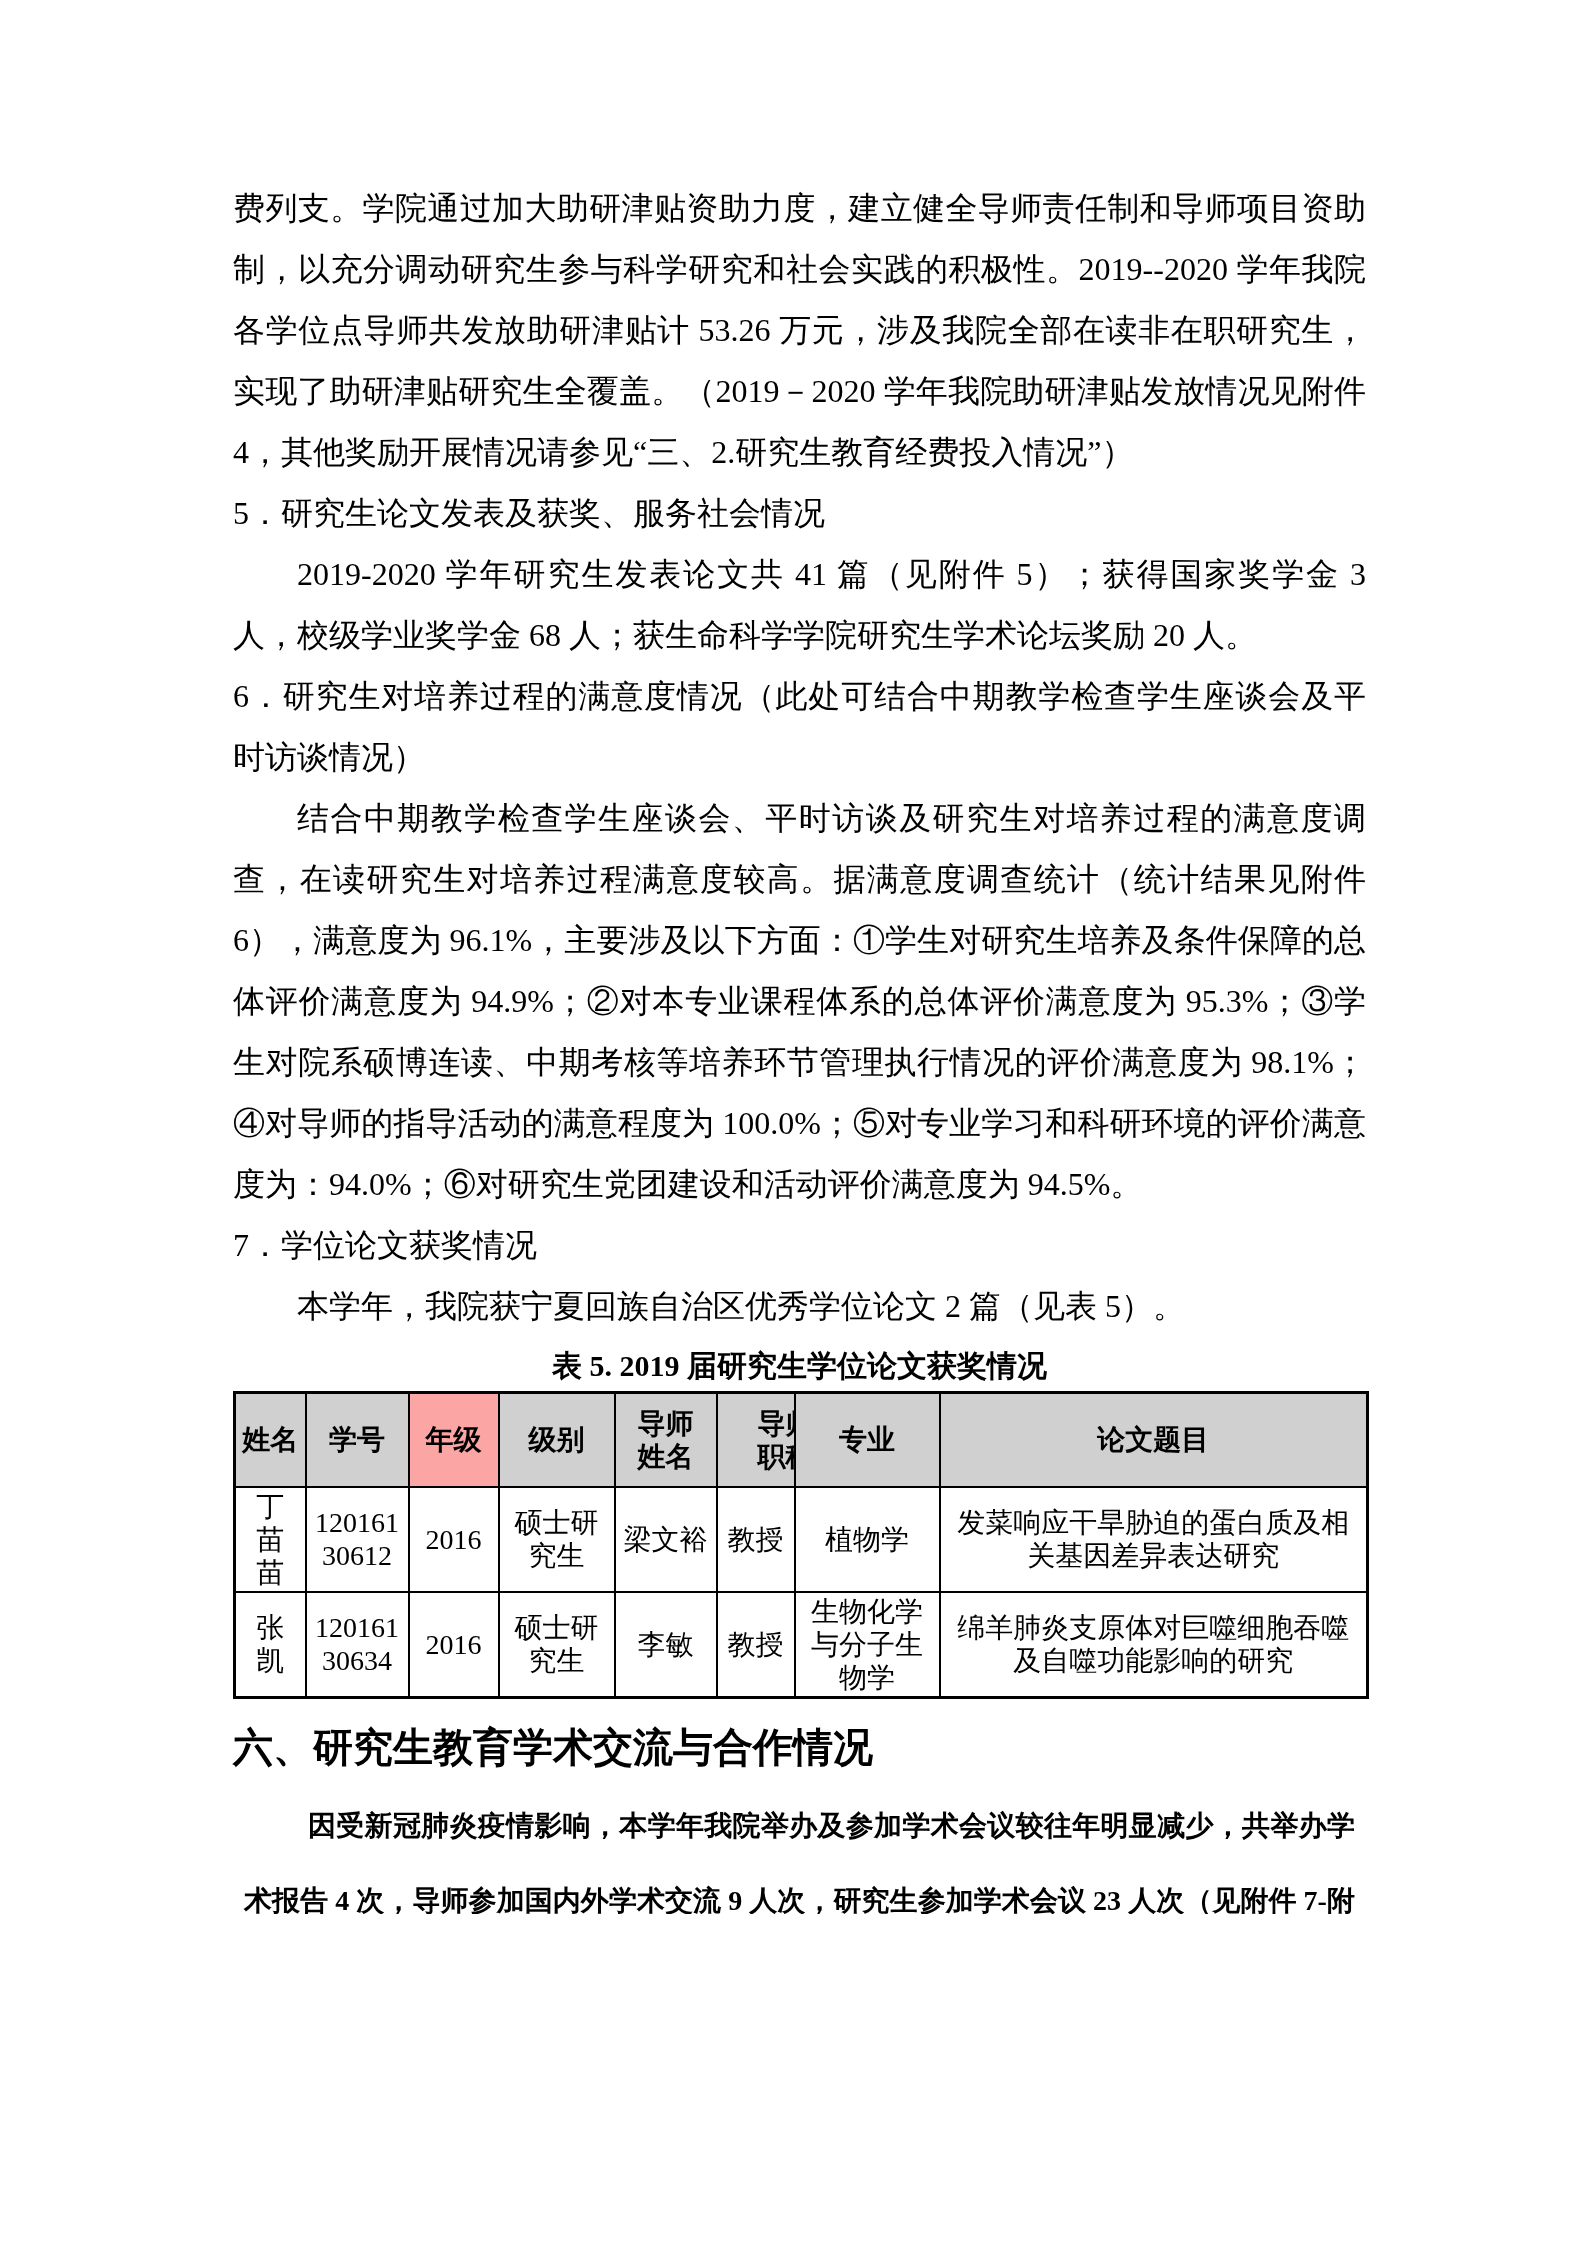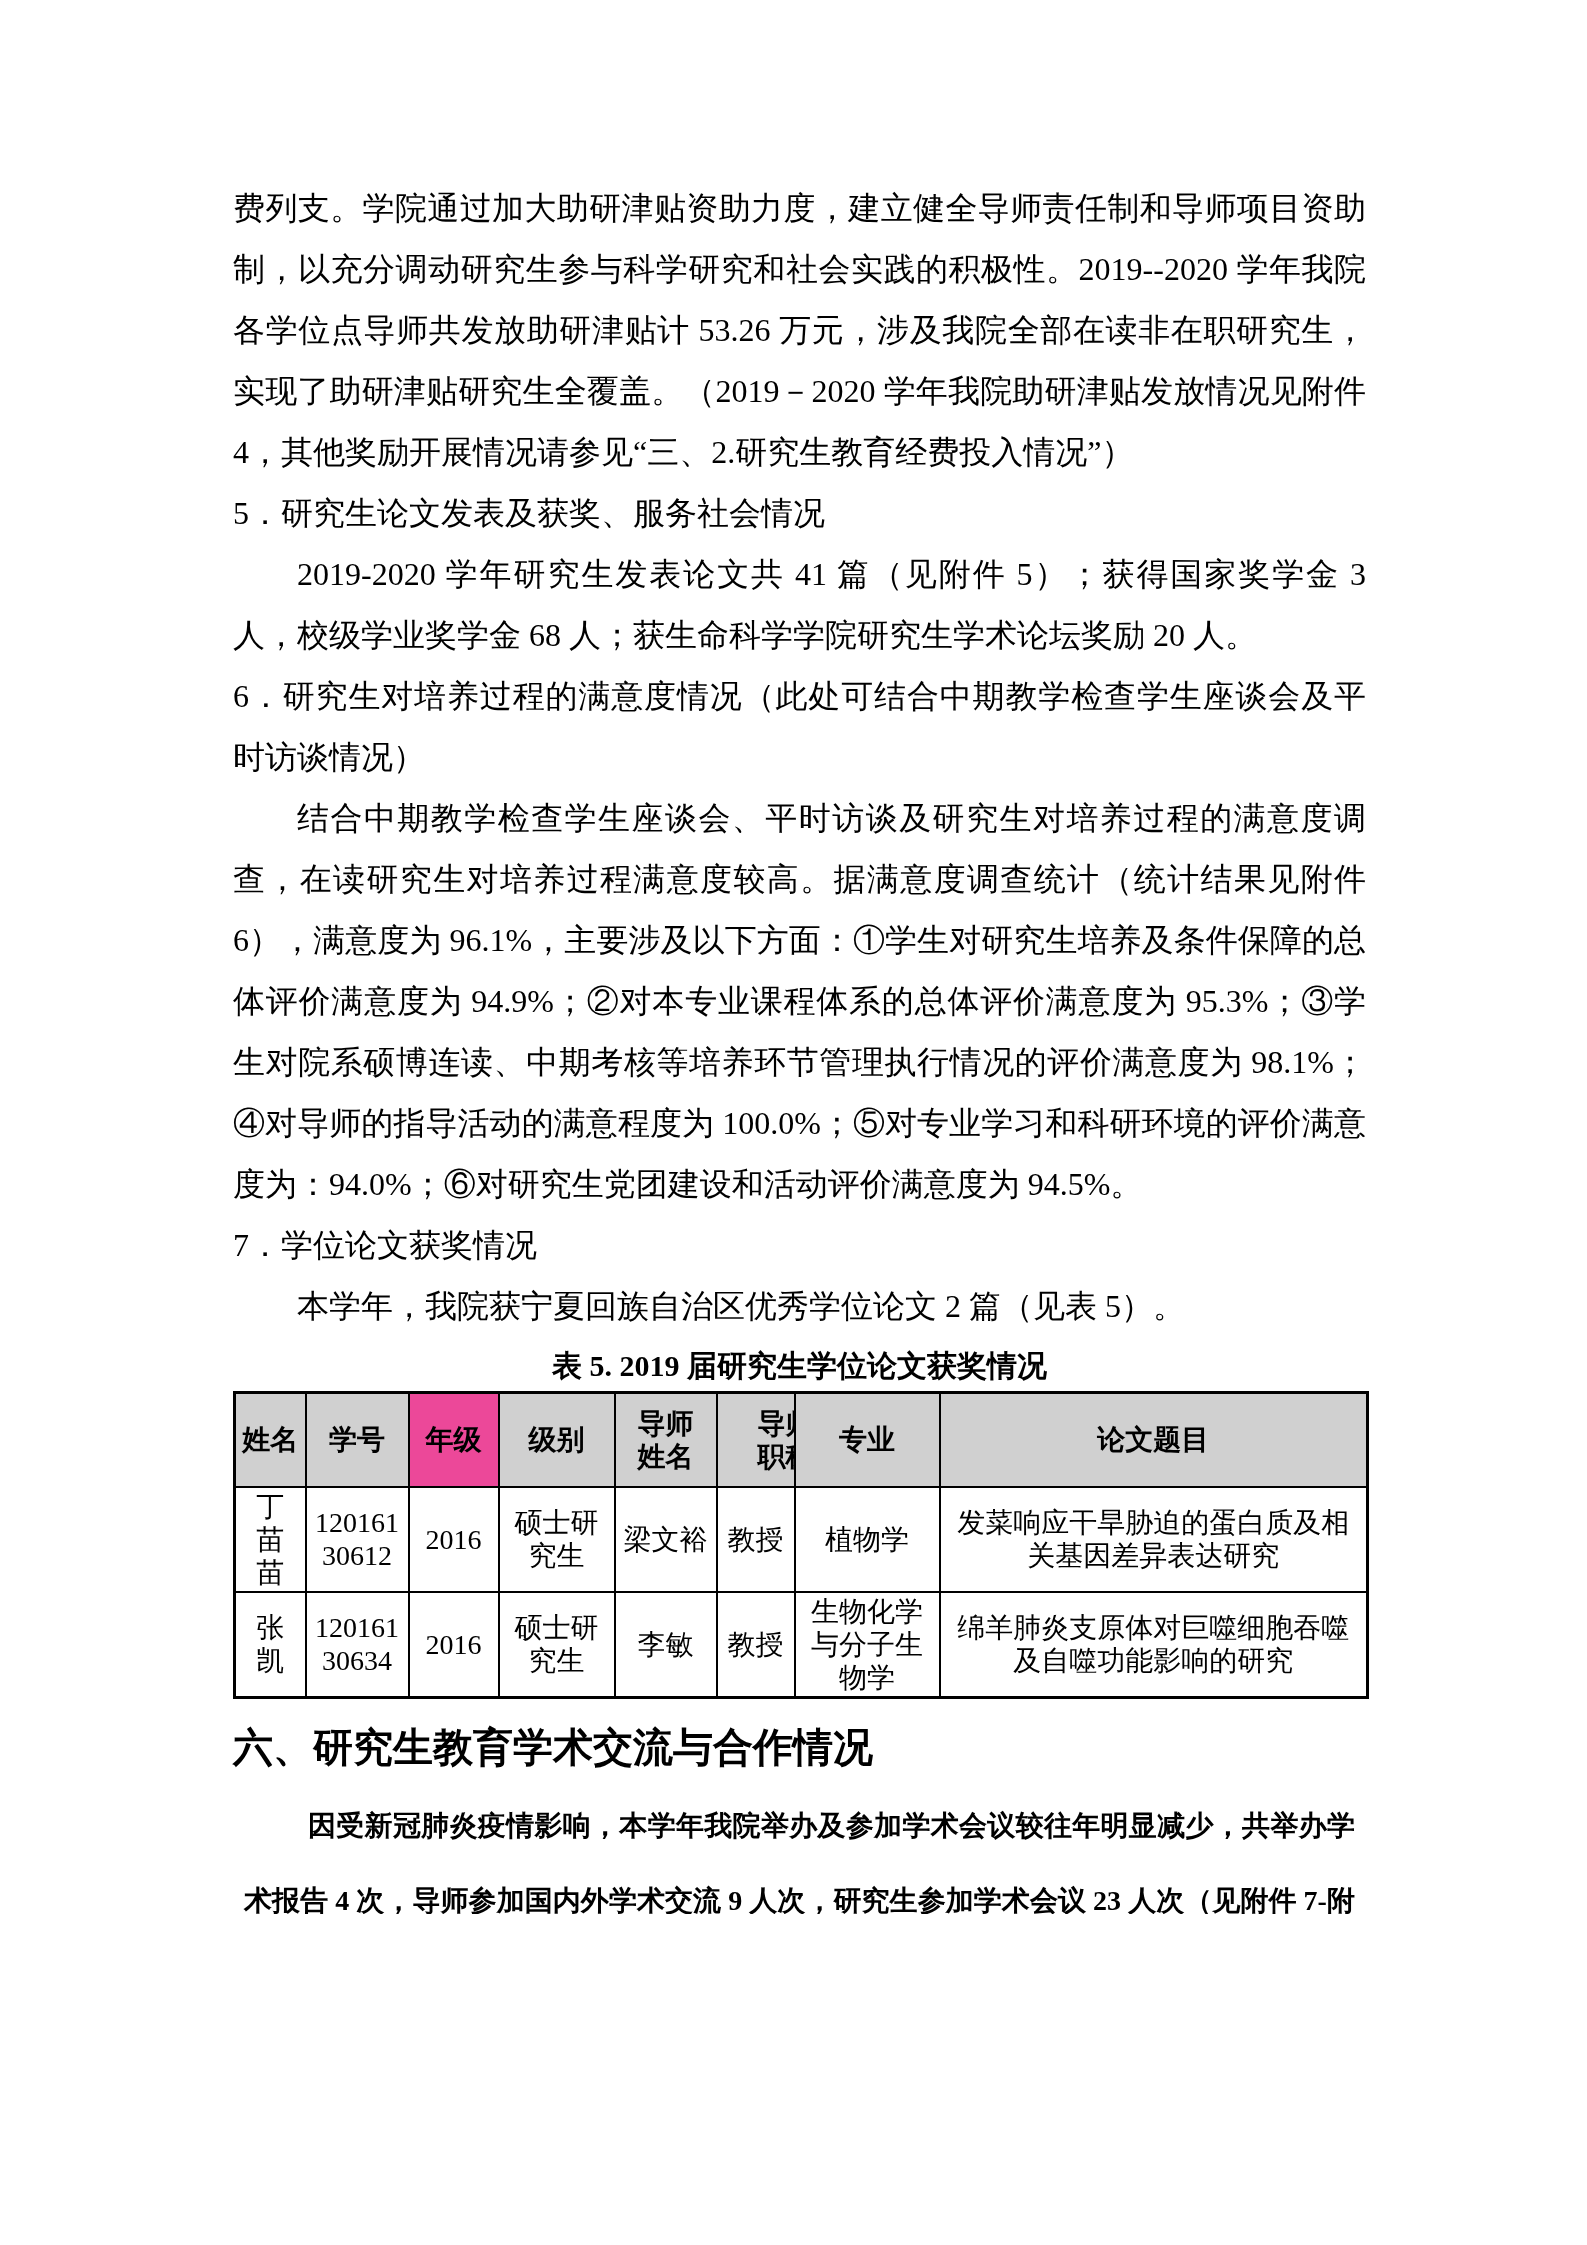--- a/index.html
+++ b/index.html
@@ -108,21 +108,21 @@
       <col style="width:116px">
       <col style="width:102px">
       <col style="width:78px">
       <col style="width:145px">
       <col style="width:428px">
     </colgroup>
     <thead>
       <tr>
         <th style="background: rgb(208, 208, 208);">姓名</th>
         <th style="background: rgb(208, 208, 208);">学号</th>
-        <th style="background: #ec4899;">年级</th>
+        <th style="background: #fca5a5;">年级</th>
         <th style="background: rgb(208, 208, 208);">级别</th>
         <th style="background: rgb(208, 208, 208); text-decoration: underline;"><span class="w2">导师姓名</span></th>
         <th style="background: rgb(208, 208, 208); padding-left: 40px;"><span class="w2">导师职称</span></th>
         <th style="background: rgb(208, 208, 208);">专业</th>
         <th style="background: rgb(208, 208, 208);">论文题目</th>
       </tr>
     </thead>
     <tbody>
       <tr>
         <td class="c-name">丁苗苗</td>

